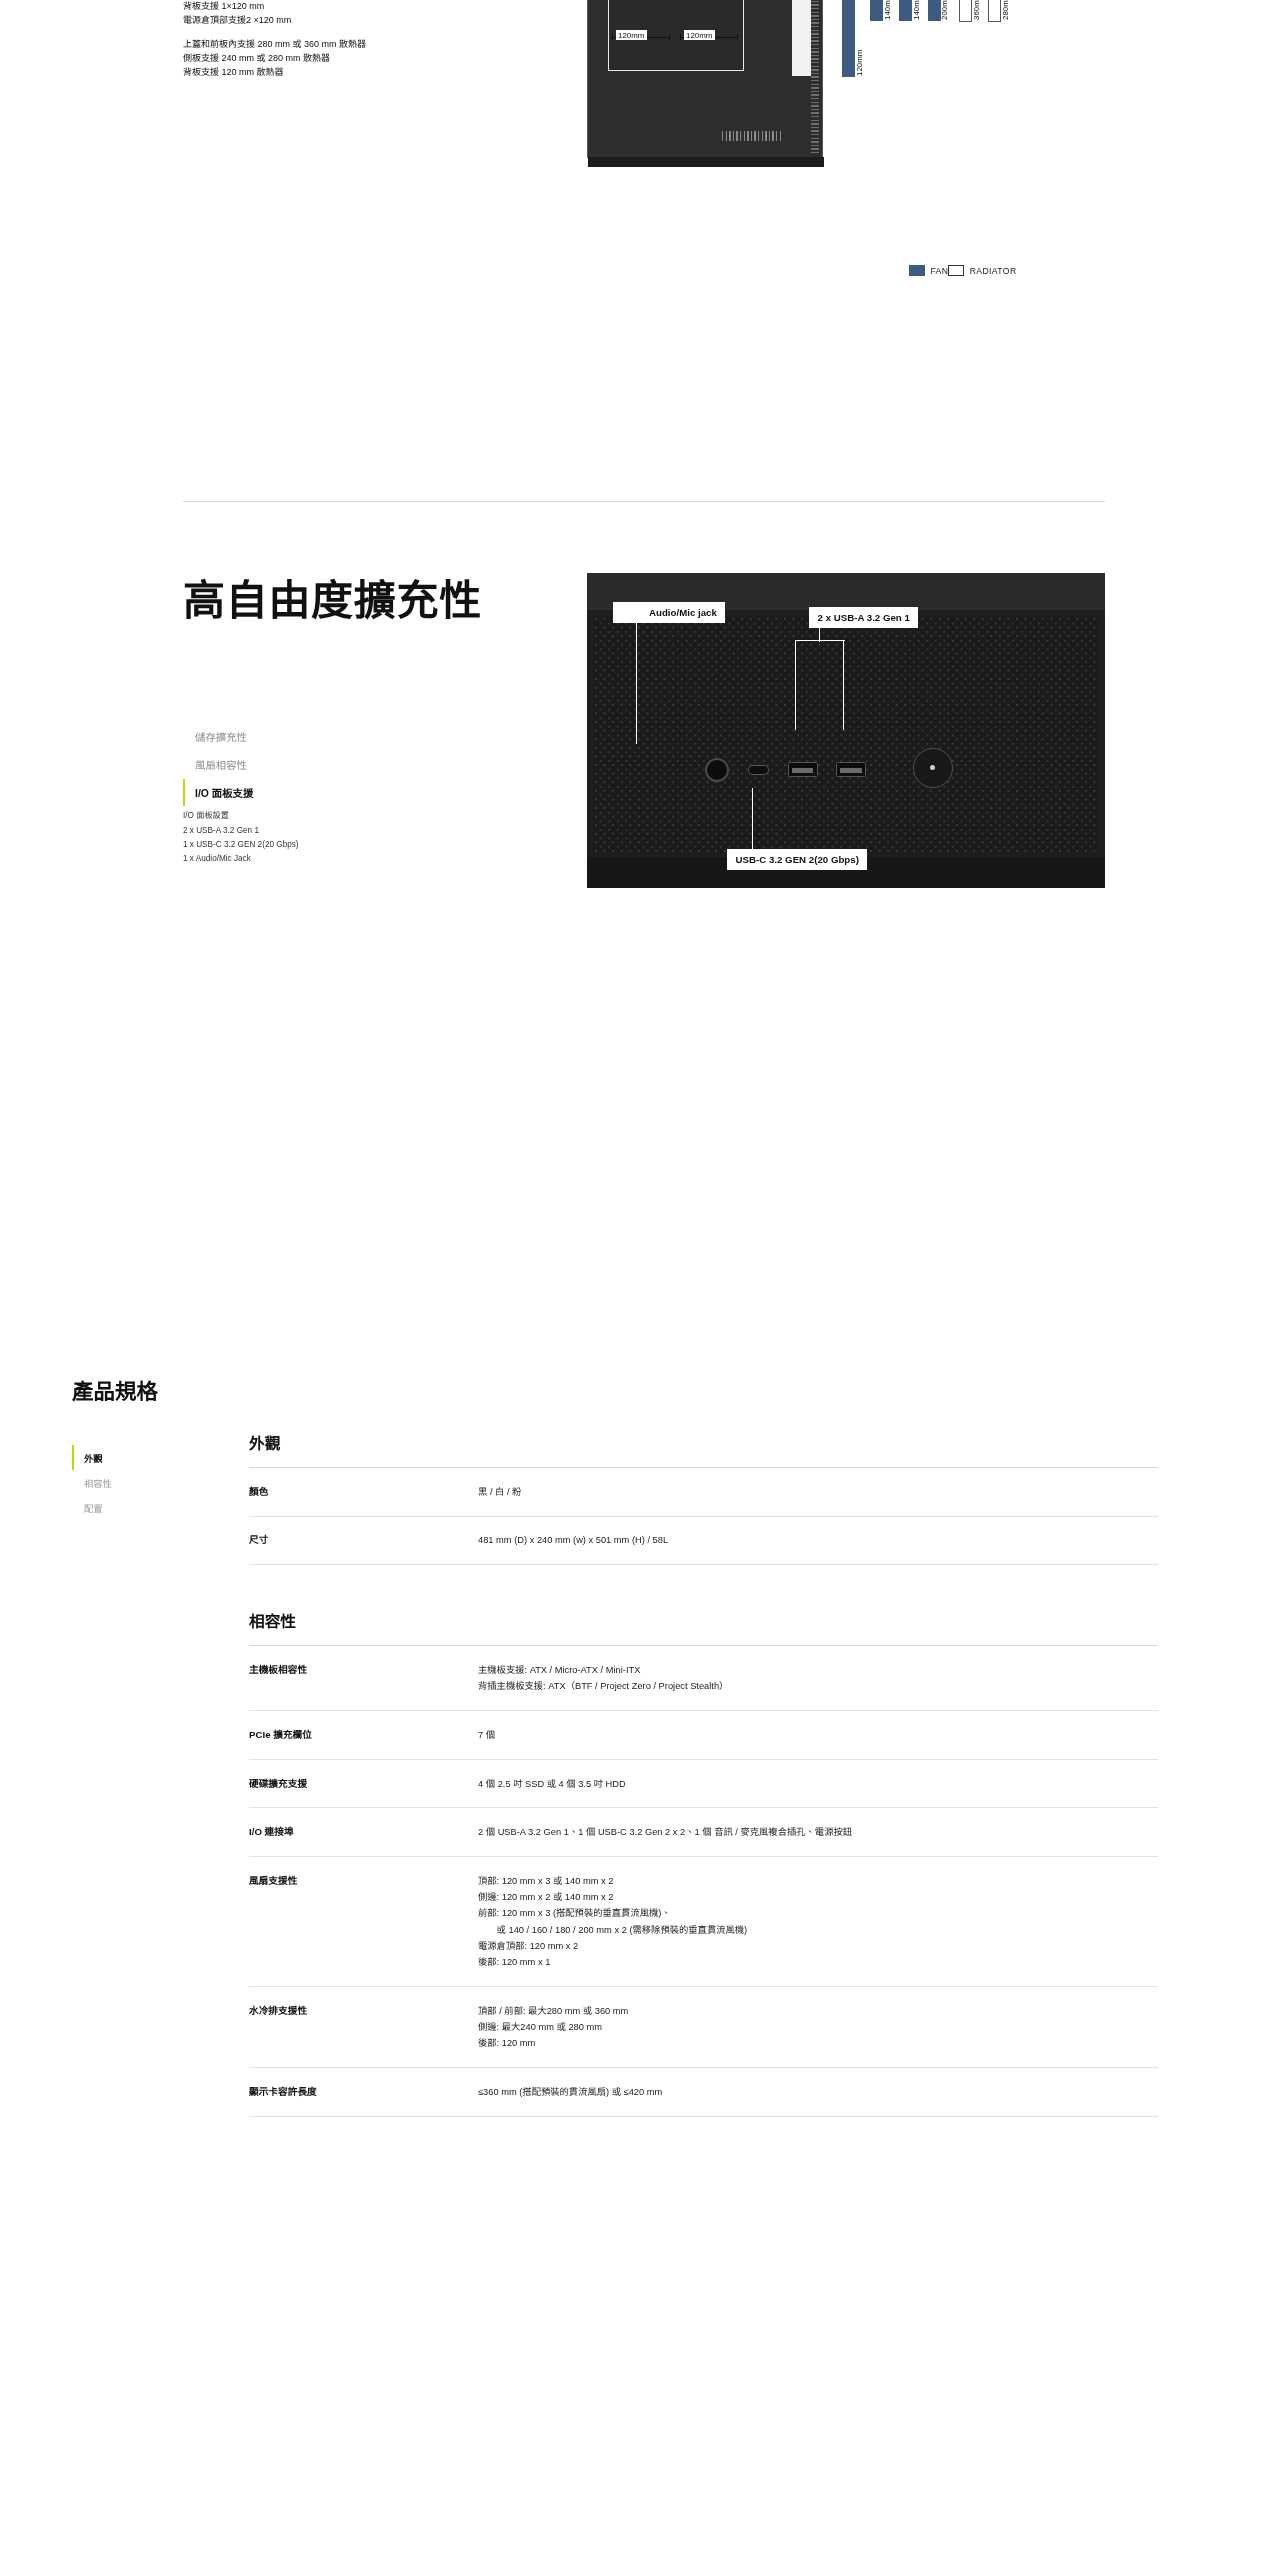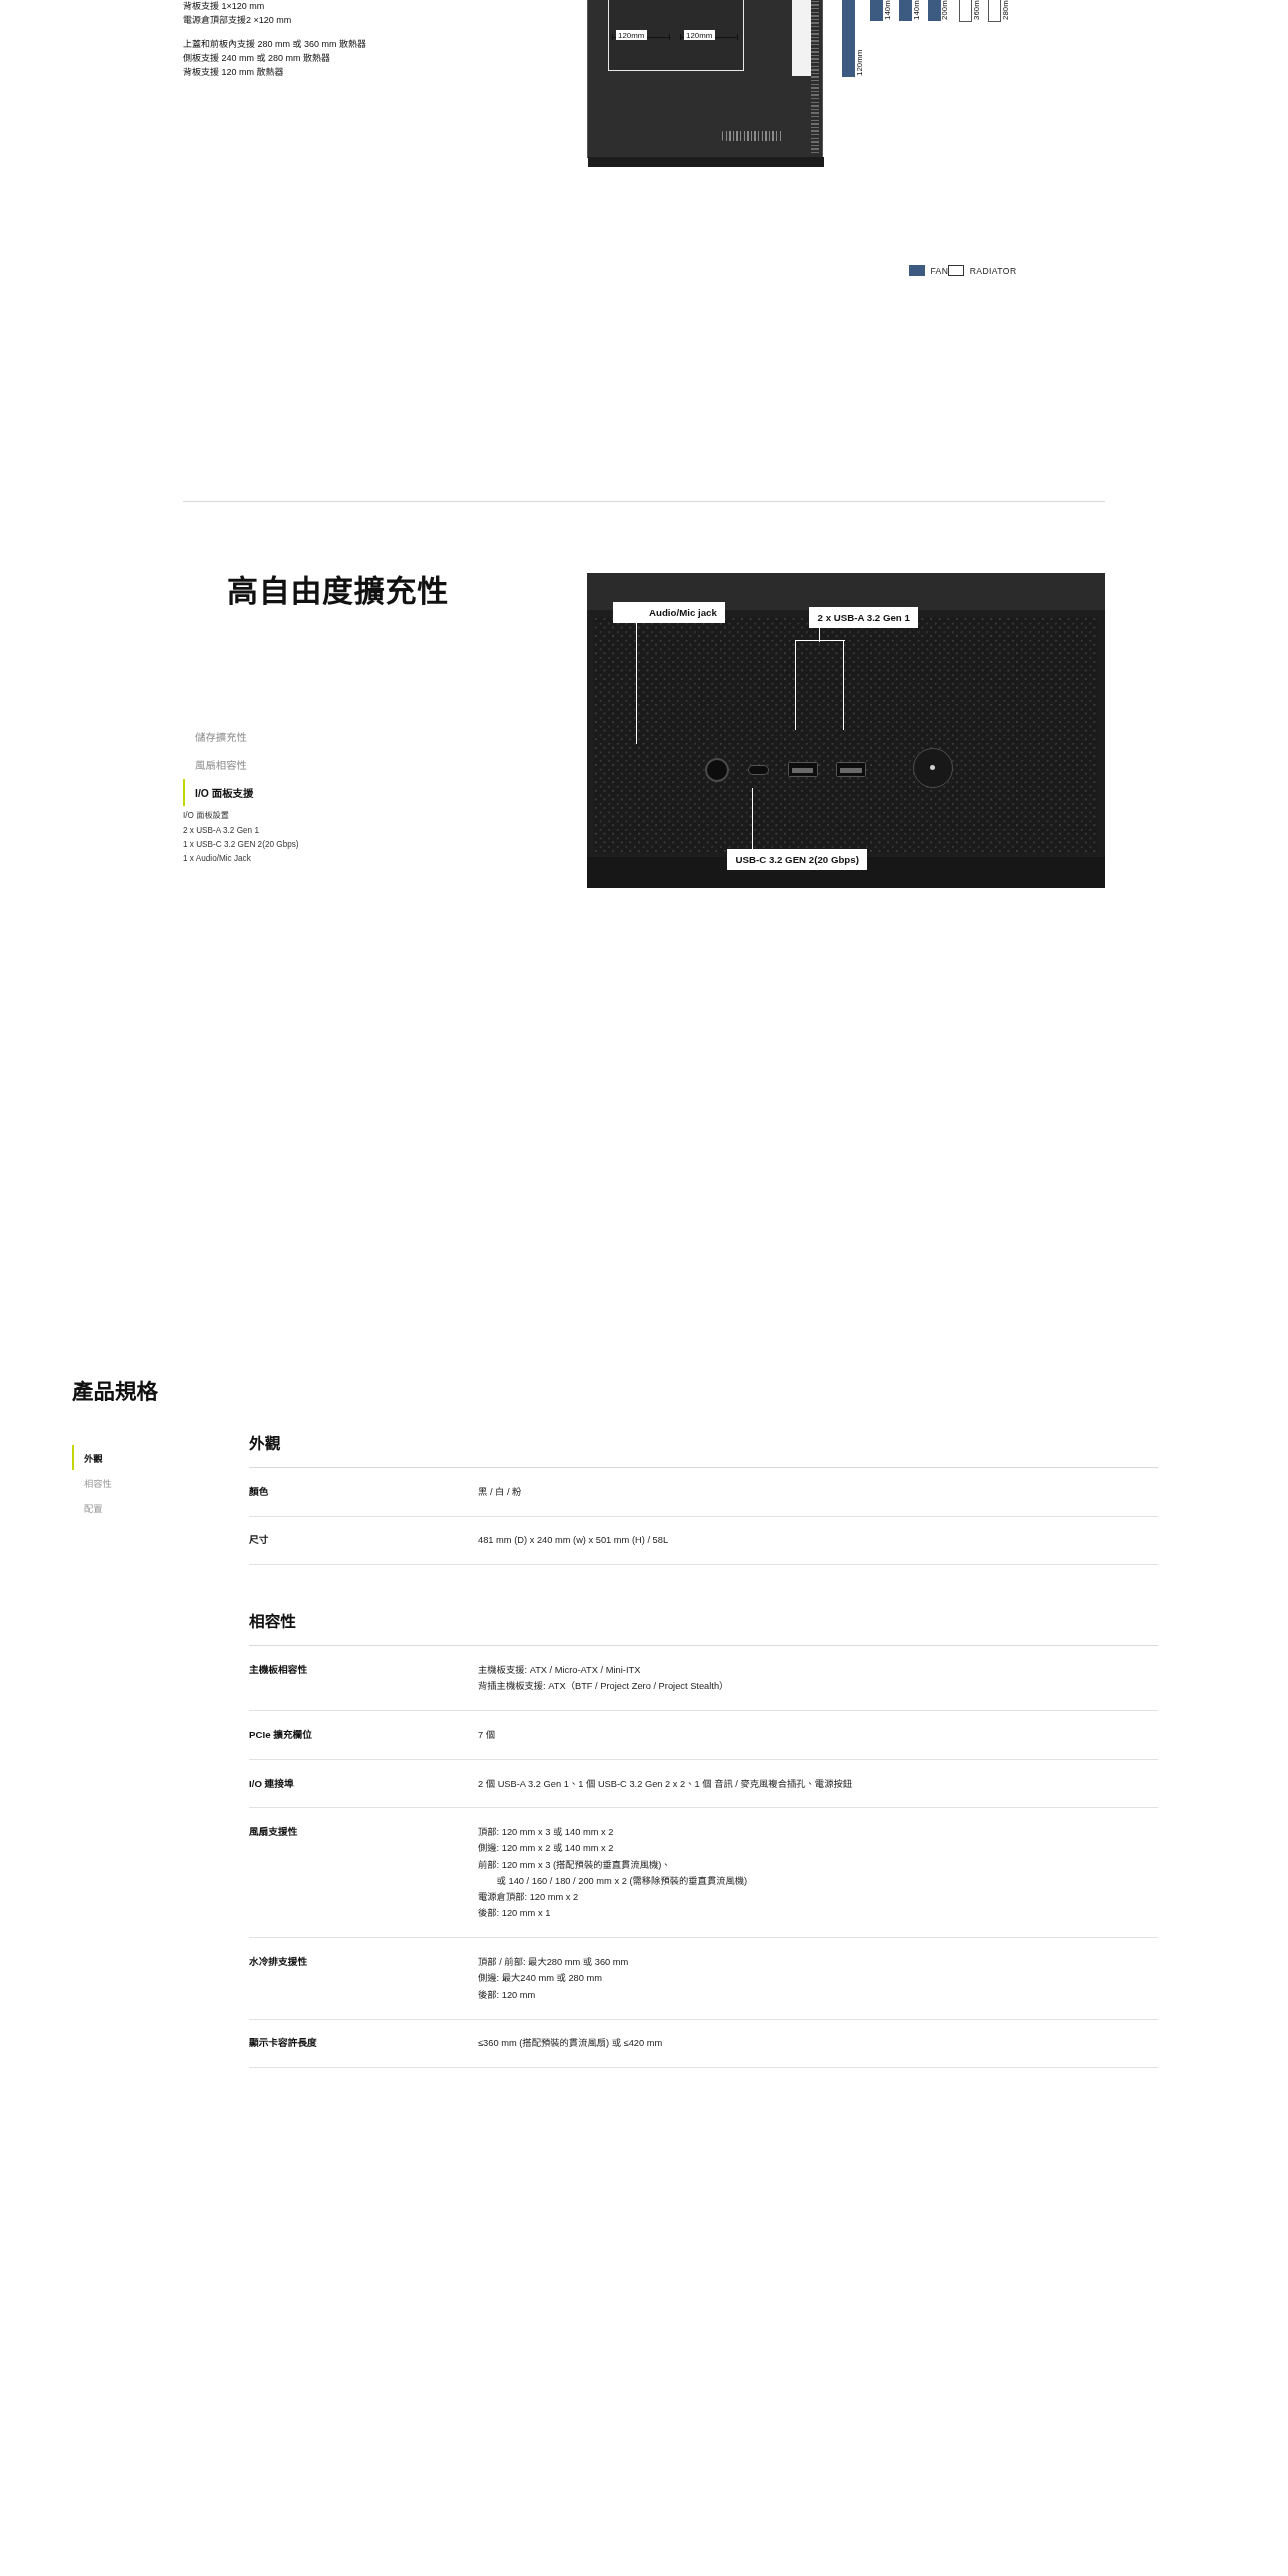--- a/index.html
+++ b/index.html
@@ -138,25 +138,24 @@
     left: 183px; top: 501px;
     width: 922px; height: 0.7px;
     background: #d7d7d7;
   }
 
   
   .sec-expand { position: absolute; left: 0; top: 544px; width: 1288px; }
   .sec-title {
     position: absolute;
     left: 183px; top: 21.5px;
-    font-size: 31px;
+    font-size: 42px;
     font-weight: 700;
     letter-spacing: 0.7px;
     color: #111;
-    margin-left: 44px;
   }
   .tab-list {
     position: absolute;
     left: 183px; top: 179px;
     width: 186px;
   }
   .tab-item {
     font-size: 10.4px;
     color: #8b8b8b;
     padding: 6.4px 0 6.4px 10px;
@@ -432,20 +431,24 @@
       <div class="spec-row">
         <div class="k">主機板相容性</div>
         <div class="v">主機板支援: ATX / Micro-ATX / Mini-ITX
 背插主機板支援: ATX（BTF / Project Zero / Project Stealth）</div>
       </div>
       <div class="spec-row">
         <div class="k">PCIe 擴充欄位</div>
         <div class="v">7 個</div>
       </div>
       <div class="spec-row">
+        <div class="k">硬碟擴充支援</div>
+        <div class="v">4 個 2.5 吋 SSD 或 4 個 3.5 吋 HDD</div>
+      </div>
+      <div class="spec-row">
         <div class="k">I/O 連接埠</div>
         <div class="v">2 個 USB-A 3.2 Gen 1、1 個 USB-C 3.2 Gen 2 x 2、1 個 音訊 / 麥克風複合插孔、電源按鈕</div>
       </div>
       <div class="spec-row">
         <div class="k">風扇支援性</div>
         <div class="v">頂部: 120 mm x 3 或 140 mm x 2
 側邊: 120 mm x 2 或 140 mm x 2
 前部: 120 mm x 3 (搭配預裝的垂直貫流風機)、
 　　或 140 / 160 / 180 / 200 mm x 2 (需移除預裝的垂直貫流風機)
 電源倉頂部: 120 mm x 2

